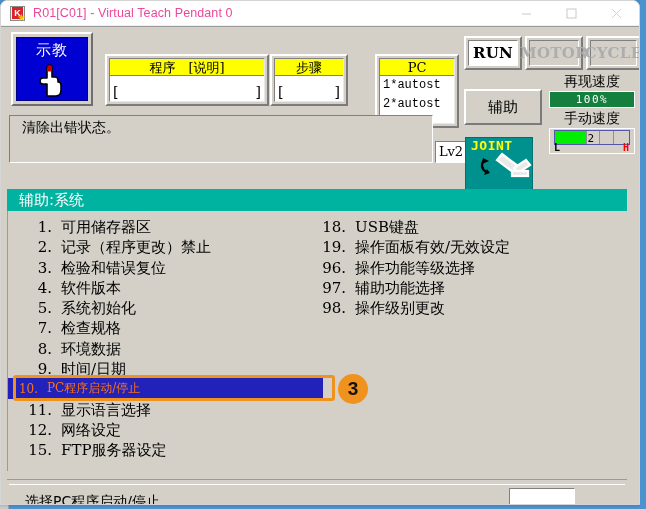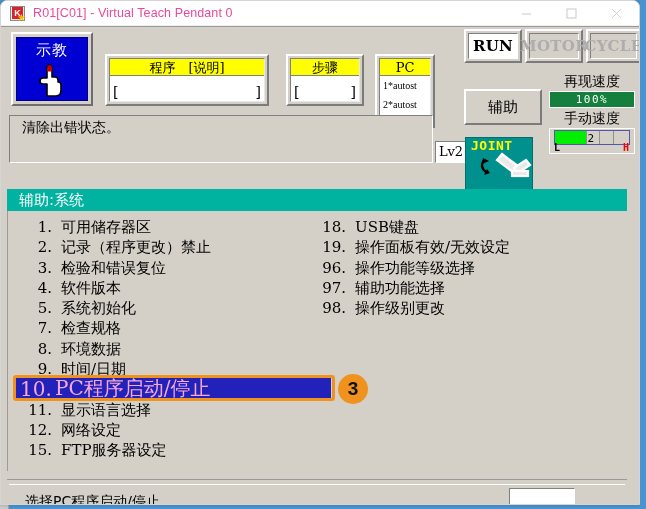--- a/index.html
+++ b/index.html
@@ -117,27 +117,27 @@
     border-bottom:1px solid #808080;
   }
   .fld .body { position:absolute; top:17px; left:0; right:0; bottom:0; background:#fff; }
   .fld .brackets {
     position:absolute; left:3px; right:3px; bottom:1px;
     display:flex; justify-content:space-between;
     font-size:14px; color:#000; font-family:"DejaVu Serif","Liberation Serif",serif;
     line-height:15px;
   }
   .fld .lines {
-    font-family:Liberation Serif, serif;
-    font-size:10px; line-height:19px; color:#000; padding-left:3px;
+    font-family:Liberation Mono, monospace;
+    font-size:12px; line-height:19px; color:#000; padding-left:3px;
   }
 
   
   .lamp {
-    position:absolute; top:2px; height:34px; background:#d4d0c8;
+    position:absolute; top:9px; height:34px; background:#d4d0c8;
     border-top:2px solid #ffffff; border-left:2px solid #ffffff;
     border-right:2px solid #7b7b7b; border-bottom:2px solid #7b7b7b;
   }
   .lamp .inner {
     position:absolute; inset:2px;
     border-top:1px solid #808080; border-left:1px solid #808080;
     border-right:1px solid #ffffff; border-bottom:1px solid #ffffff;
     display:flex; align-items:center; justify-content:center;
     font-family:"DejaVu Serif","Liberation Serif",serif;
     font-size:15px; font-weight:bold; letter-spacing:.3px;
@@ -243,24 +243,24 @@
     font-size:15px; color:#000;
   }
   .col.left  { left:14px;  width:320px; }
   .col.right { left:308px; width:310px; }
   .mi { display:flex; line-height:20.3px; white-space:nowrap; }
   .mi .num { width:30px; text-align:right; flex:none; }
   .mi .txt { margin-left:9px; }
 
   
   .sel-row {
-    position:absolute; left:8px; width:315px; height:21px;
-    background:#2222bb; color:#f9a8d4;
+    position:absolute; left:0; width:315px; height:21px;
+    background:#2222bb; color:#f97316;
     display:flex; align-items:center;
-    font-family:"DejaVu Serif","Liberation Serif",serif; font-size:20px;
+    font-family:"DejaVu Serif","Liberation Serif",serif; font-size:12px;
   }
   .sel-row .num { width:30px; text-align:right; padding-left:4px; }
   .sel-row .txt { margin-left:9px; }
 
   
   .anno-box {
     position:absolute; left:5px; width:322px; height:26px;
     border:3px solid #f0921e; border-radius:3px; pointer-events:none;
   }
   .anno-badge {
@@ -350,33 +350,33 @@
             <div class="cap">程序　[说明]</div>
             <div class="body">
               <div class="brackets">
                 <span>[</span>
                 <span>]</span>
               </div>
             </div>
           </div>
         </div>
 
-        <div class="panel-outer" style="left:285px; top:27px; width:78px; height:52px;">
+        <div class="panel-outer" style="left:269px; top:27px; width:78px; height:52px;">
           <div class="panel-inner fld">
             <div class="cap">步骤</div>
             <div class="body">
               <div class="brackets">
                 <span>[</span>
                 <span>]</span>
               </div>
             </div>
           </div>
         </div>
 
-        <div class="panel-outer" style="left:374px; top:27px; width:60px; height:74px;">
+        <div class="panel-outer" style="left:374px; top:27px; width:84px; height:74px;">
           <div class="panel-inner fld">
             <div class="cap">PC</div>
             <div class="body">
               <div class="lines">
                 <div>1*autost</div>
                 <div>2*autost</div>
               </div>
             </div>
           </div>
         </div>

